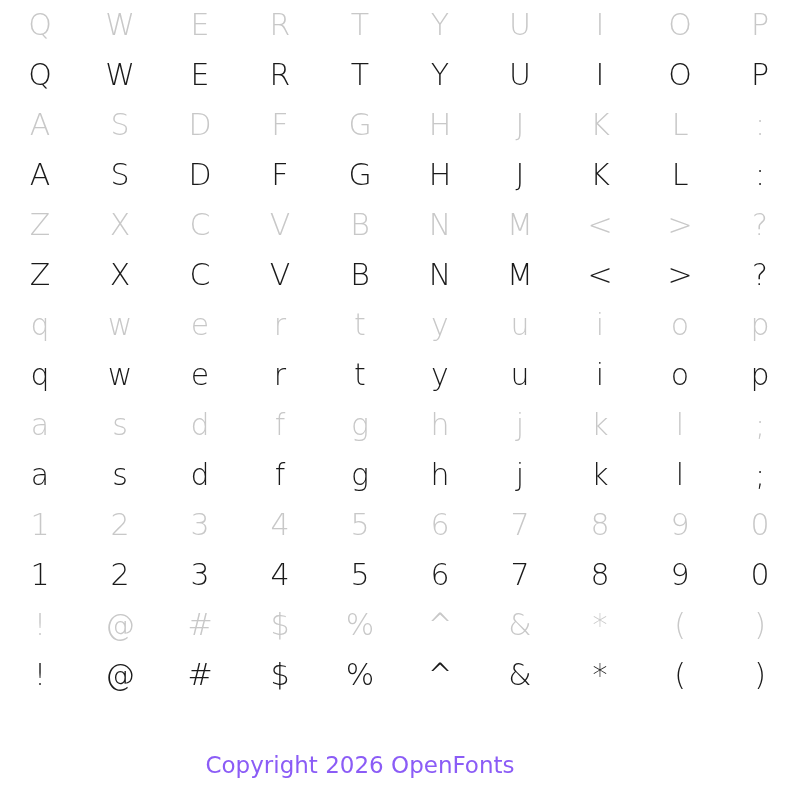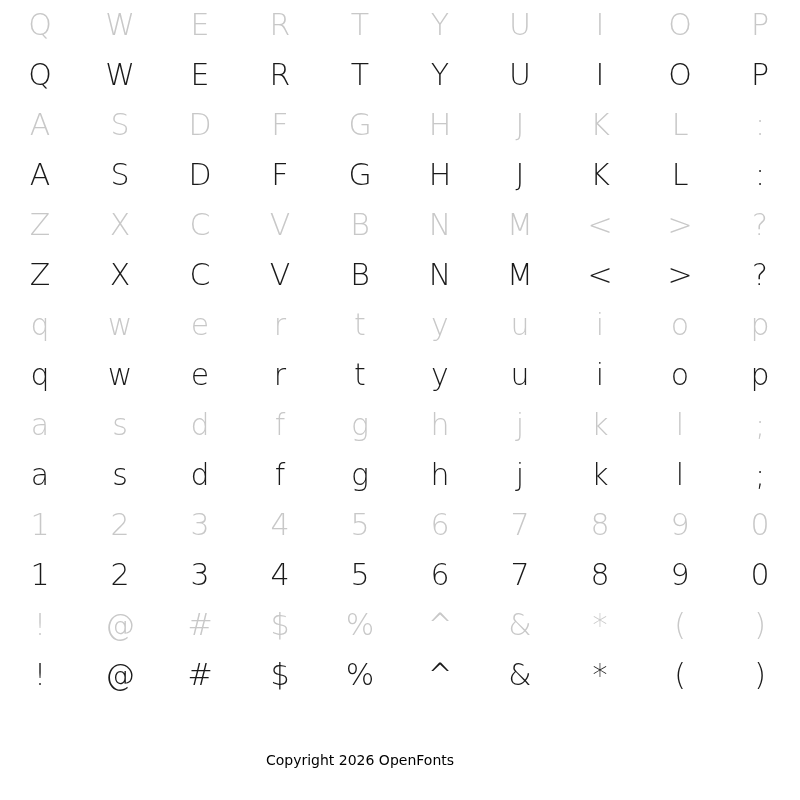--- a/index.html
+++ b/index.html
@@ -46,22 +46,22 @@
     color: #1a1a1a;
   }
   .copyright {
     position: absolute;
     left: 0;
     top: 752px;
     width: 776px;
     text-align: center;
     padding-right: 56px;
     box-sizing: border-box;
-    font-size: 14px;
-    color: #000000;
+    font-size: 23px;
+    color: #8b5cf6;
     font-family: "DejaVu Sans", sans-serif;
     font-weight: 400;
   }
 </style>
 </head>
 <body>
 
 <div id="specimen">
     <div class="row row-ghost">
       <div class="cell">Q</div>

